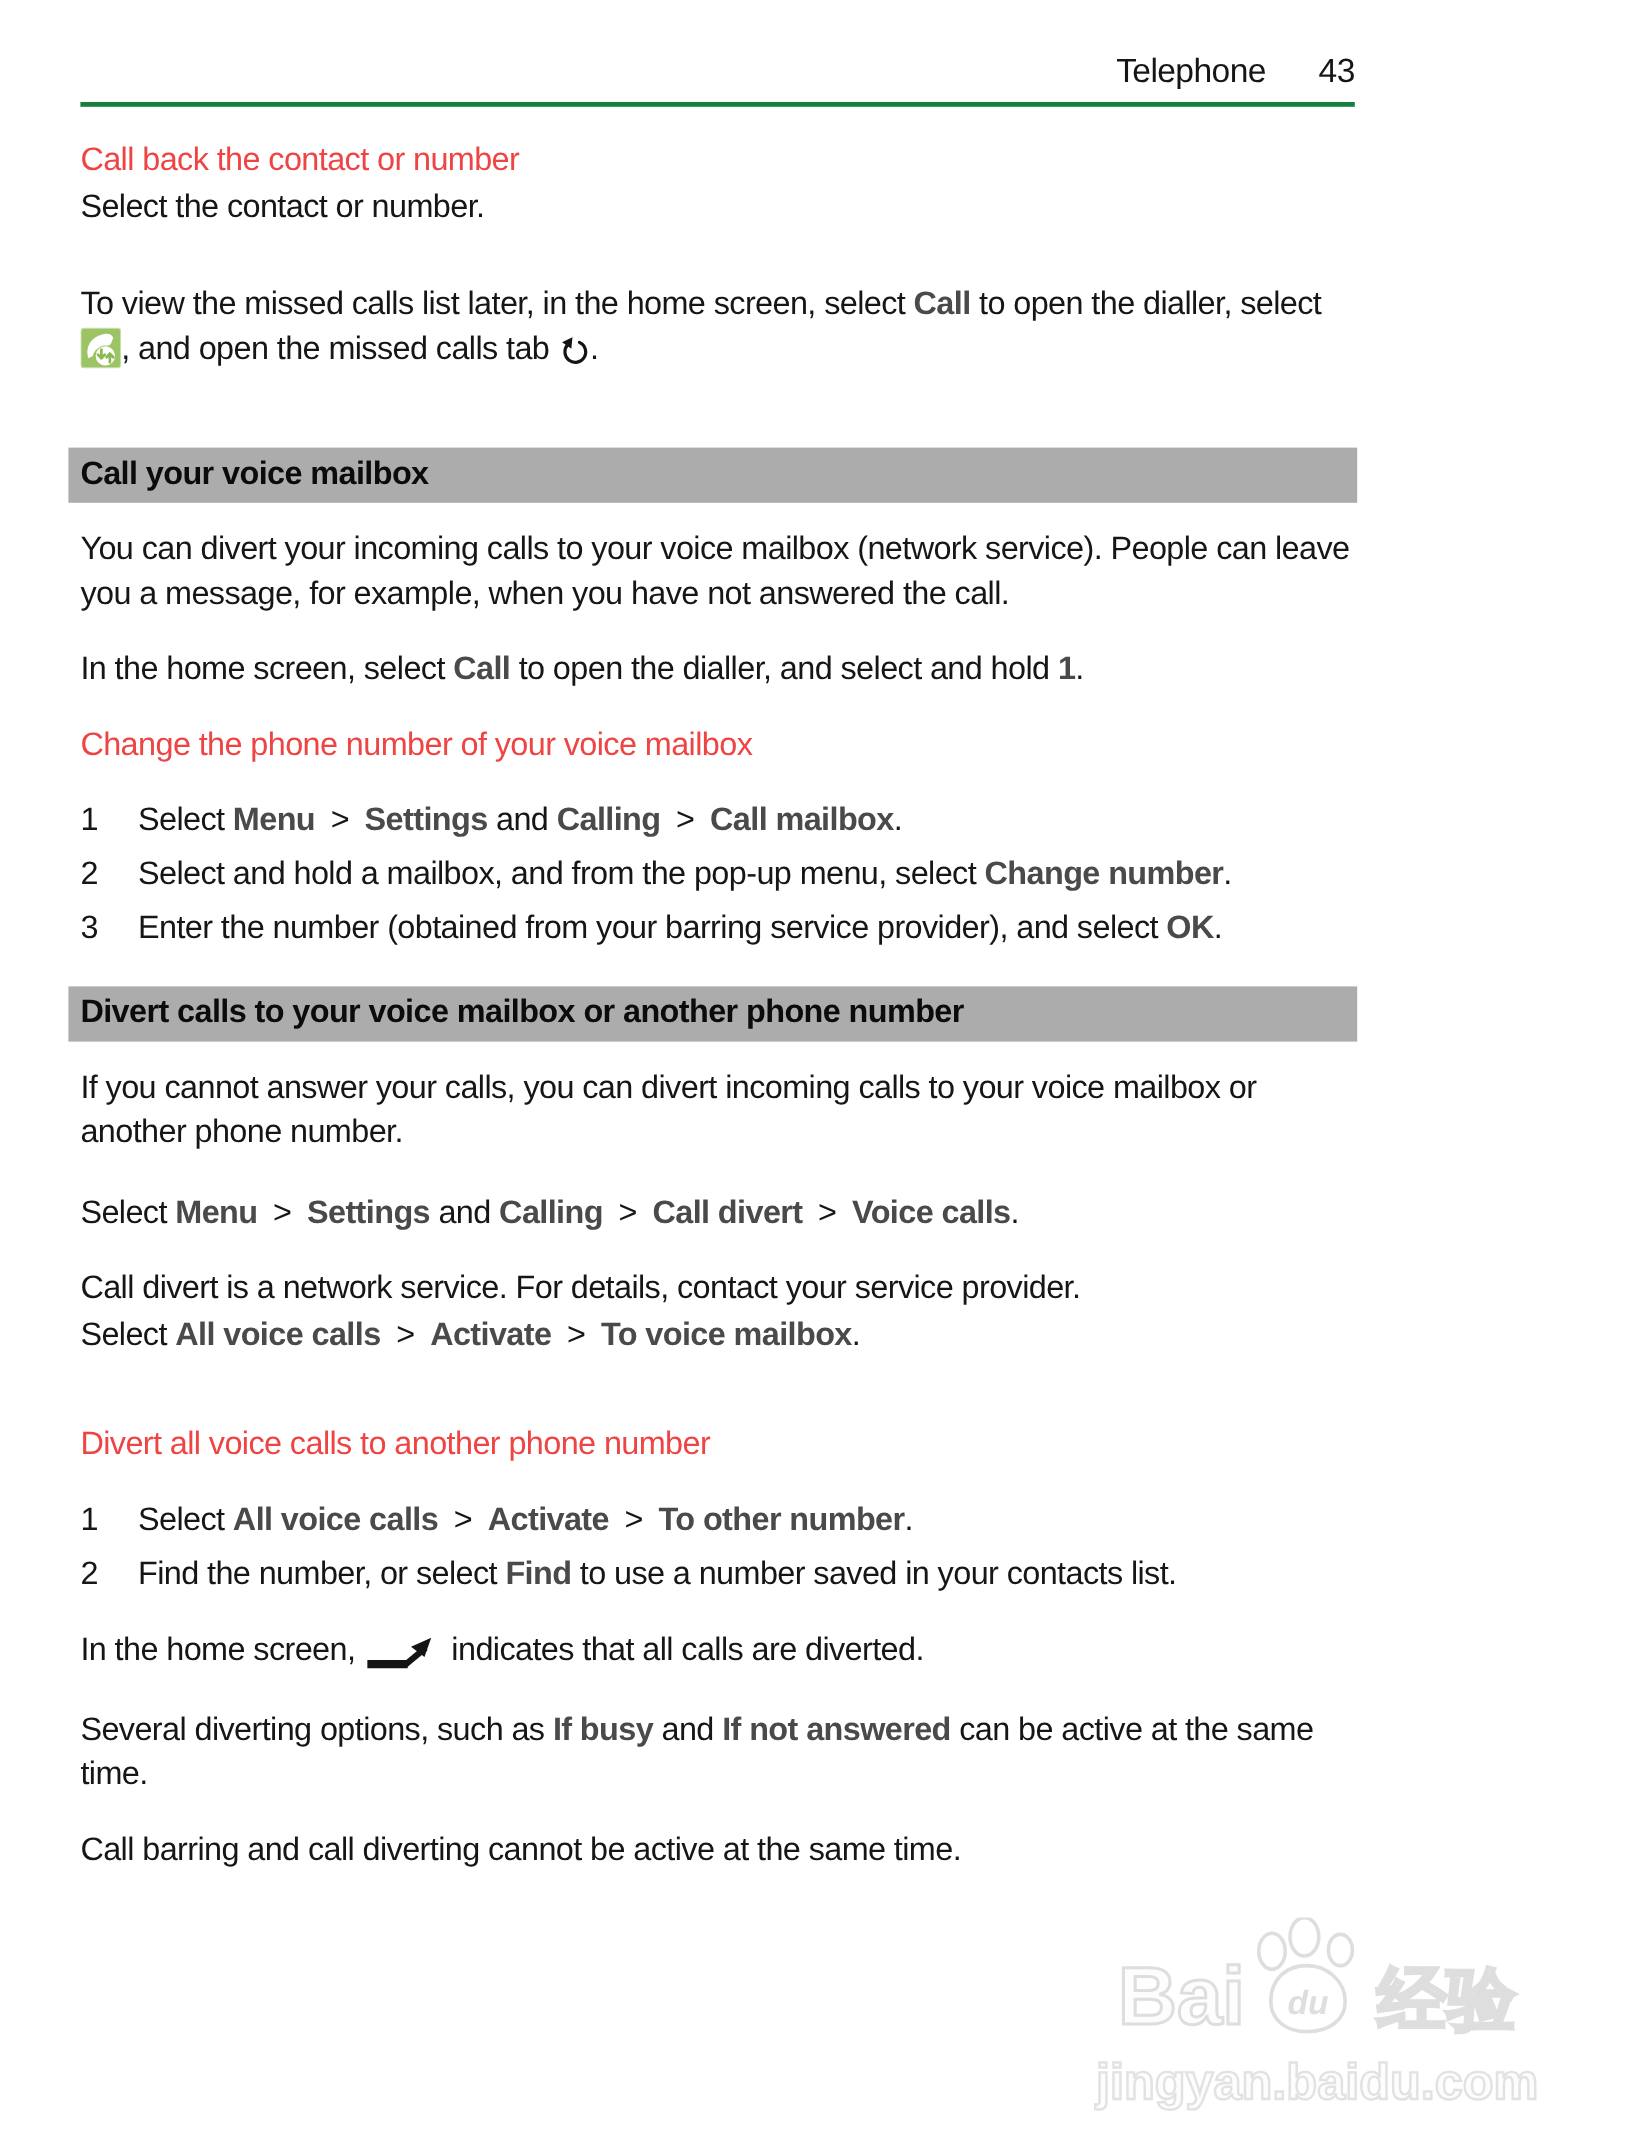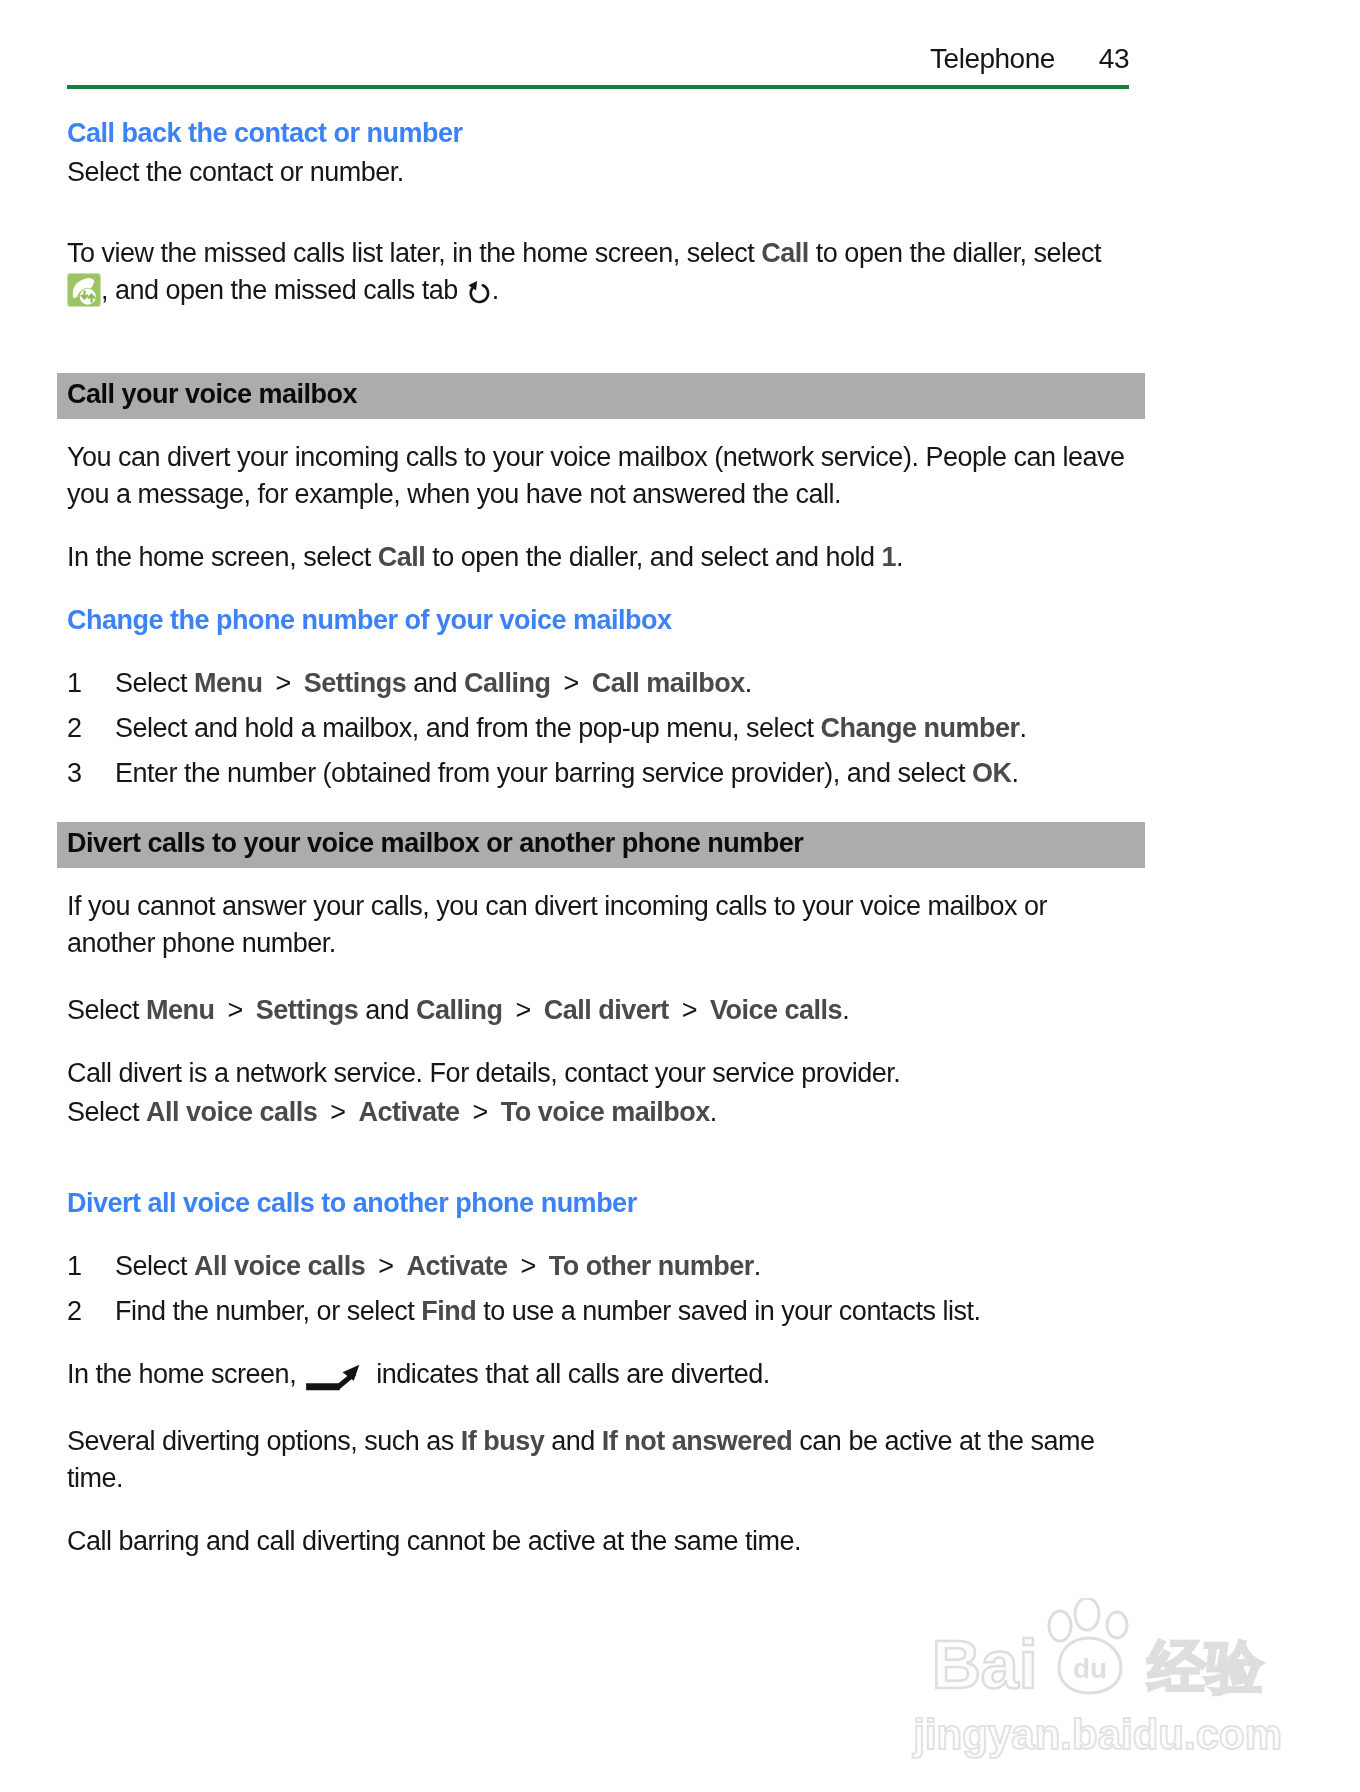--- a/index.html
+++ b/index.html
@@ -16,24 +16,24 @@
   }
   .content{position:absolute;left:67px;top:0;width:1062px;}
   
   .header{
     display:flex;justify-content:flex-end;align-items:baseline;gap:44px;
     padding-top:40px;font-weight:normal;font-size:28px;
     border-bottom:4px solid #15803d;padding-bottom:8px;
   }
   
   .para,.subheading,.list{margin:26px 0 0 0;}
-  .subheading{font-weight:bold;color:#3b82f6;}
+  .subheading{font-weight:normal;color:#ef4444;}
   .band{
     margin:30px 0 0 -10px;
-    padding:3px 16px 6px 10px;
+    padding:3px 2px 6px 10px;
     background:var(--band-bg,#acacac);
     font-weight:bold;color:#0b0b0b;
     width:1062px;
   }
   .gap-tight{margin-top:2px !important;}
   .gap-sm{margin-top:20px !important;}
   .gap-md{margin-top:30px !important;}
   .gap-lg{margin-top:44px !important;}
   .gap-xl{margin-top:54px !important;}
   .gap-xxl{margin-top:64px !important;}
@@ -51,21 +51,21 @@
     font-weight:bold;
     letter-spacing:0;
     pointer-events:none;
   }
   .wm-row{display:flex;align-items:flex-end;justify-content:center;}
   .wm-bai{
     font-size:68px;line-height:68px;
     color:#fdfdfd;-webkit-text-stroke:2.5px #dedede;
     padding-bottom:8px;
   }
-  .wm-paw{position:relative;display:inline-block;margin:0 2px;}
+  .wm-paw{position:relative;display:inline-block;margin:0 2px;font-style:italic;}
   .wm-cn{
     font-size:58px;line-height:58px;
     color:#fdfdfd;-webkit-text-stroke:2.5px #dedede;
     padding-bottom:10px;margin-left:6px;
   }
   .wm-url{
     margin-top:6px;
     font-size:42px;line-height:46px;
     color:#fdfdfd;-webkit-text-stroke:2px #e2e2e2;
   }

